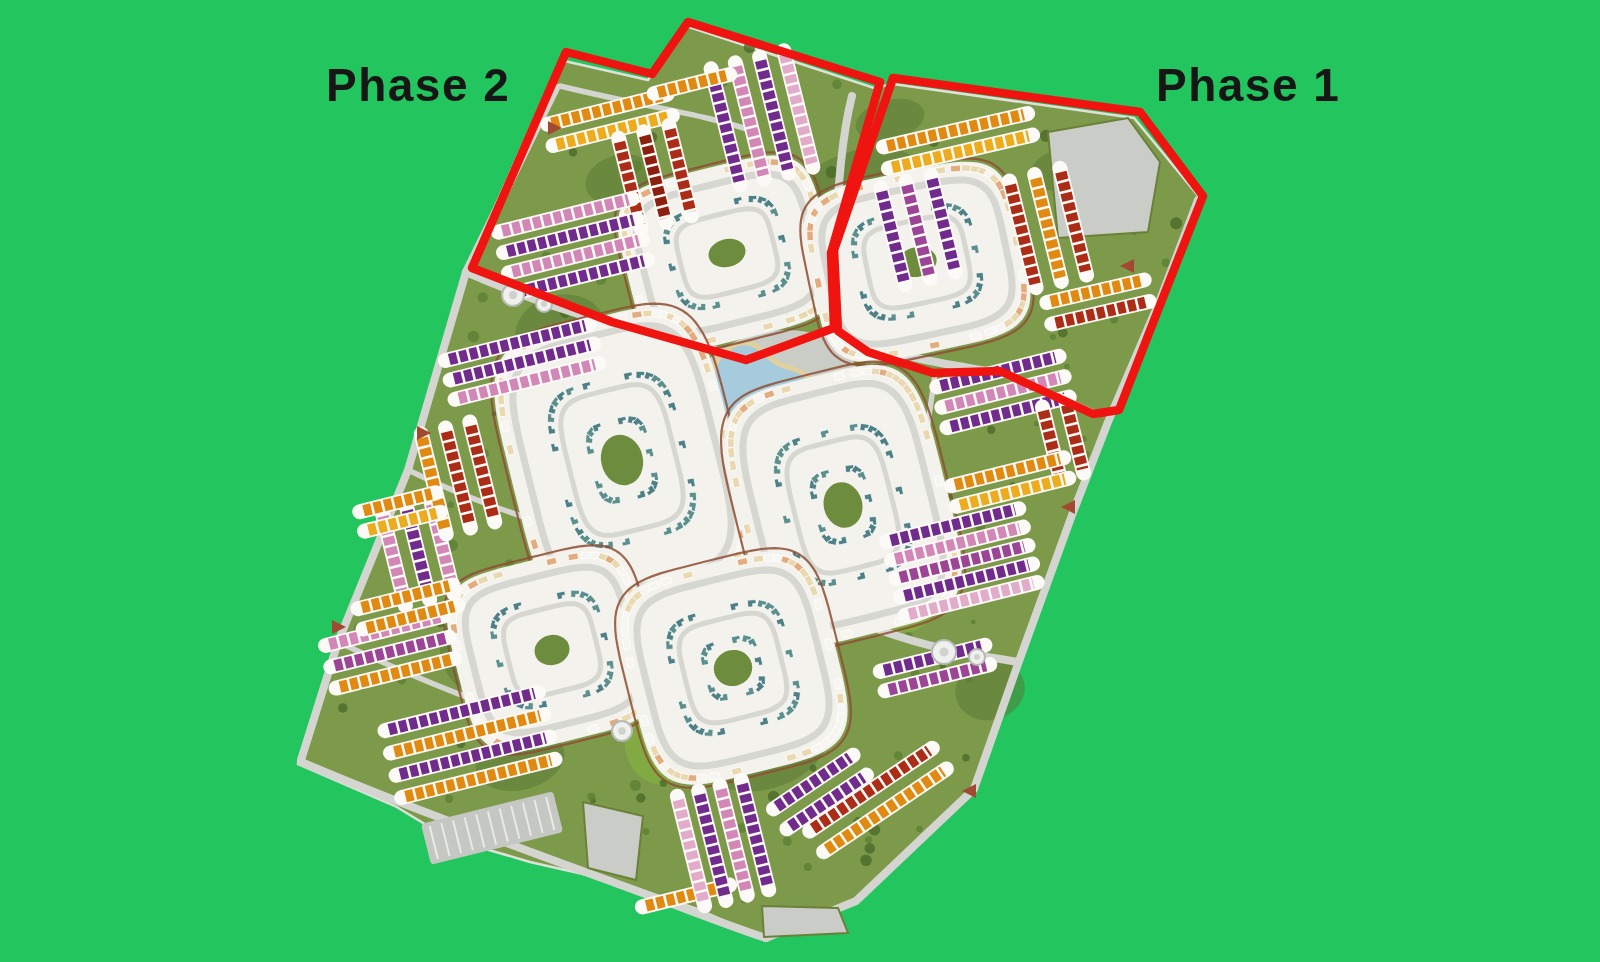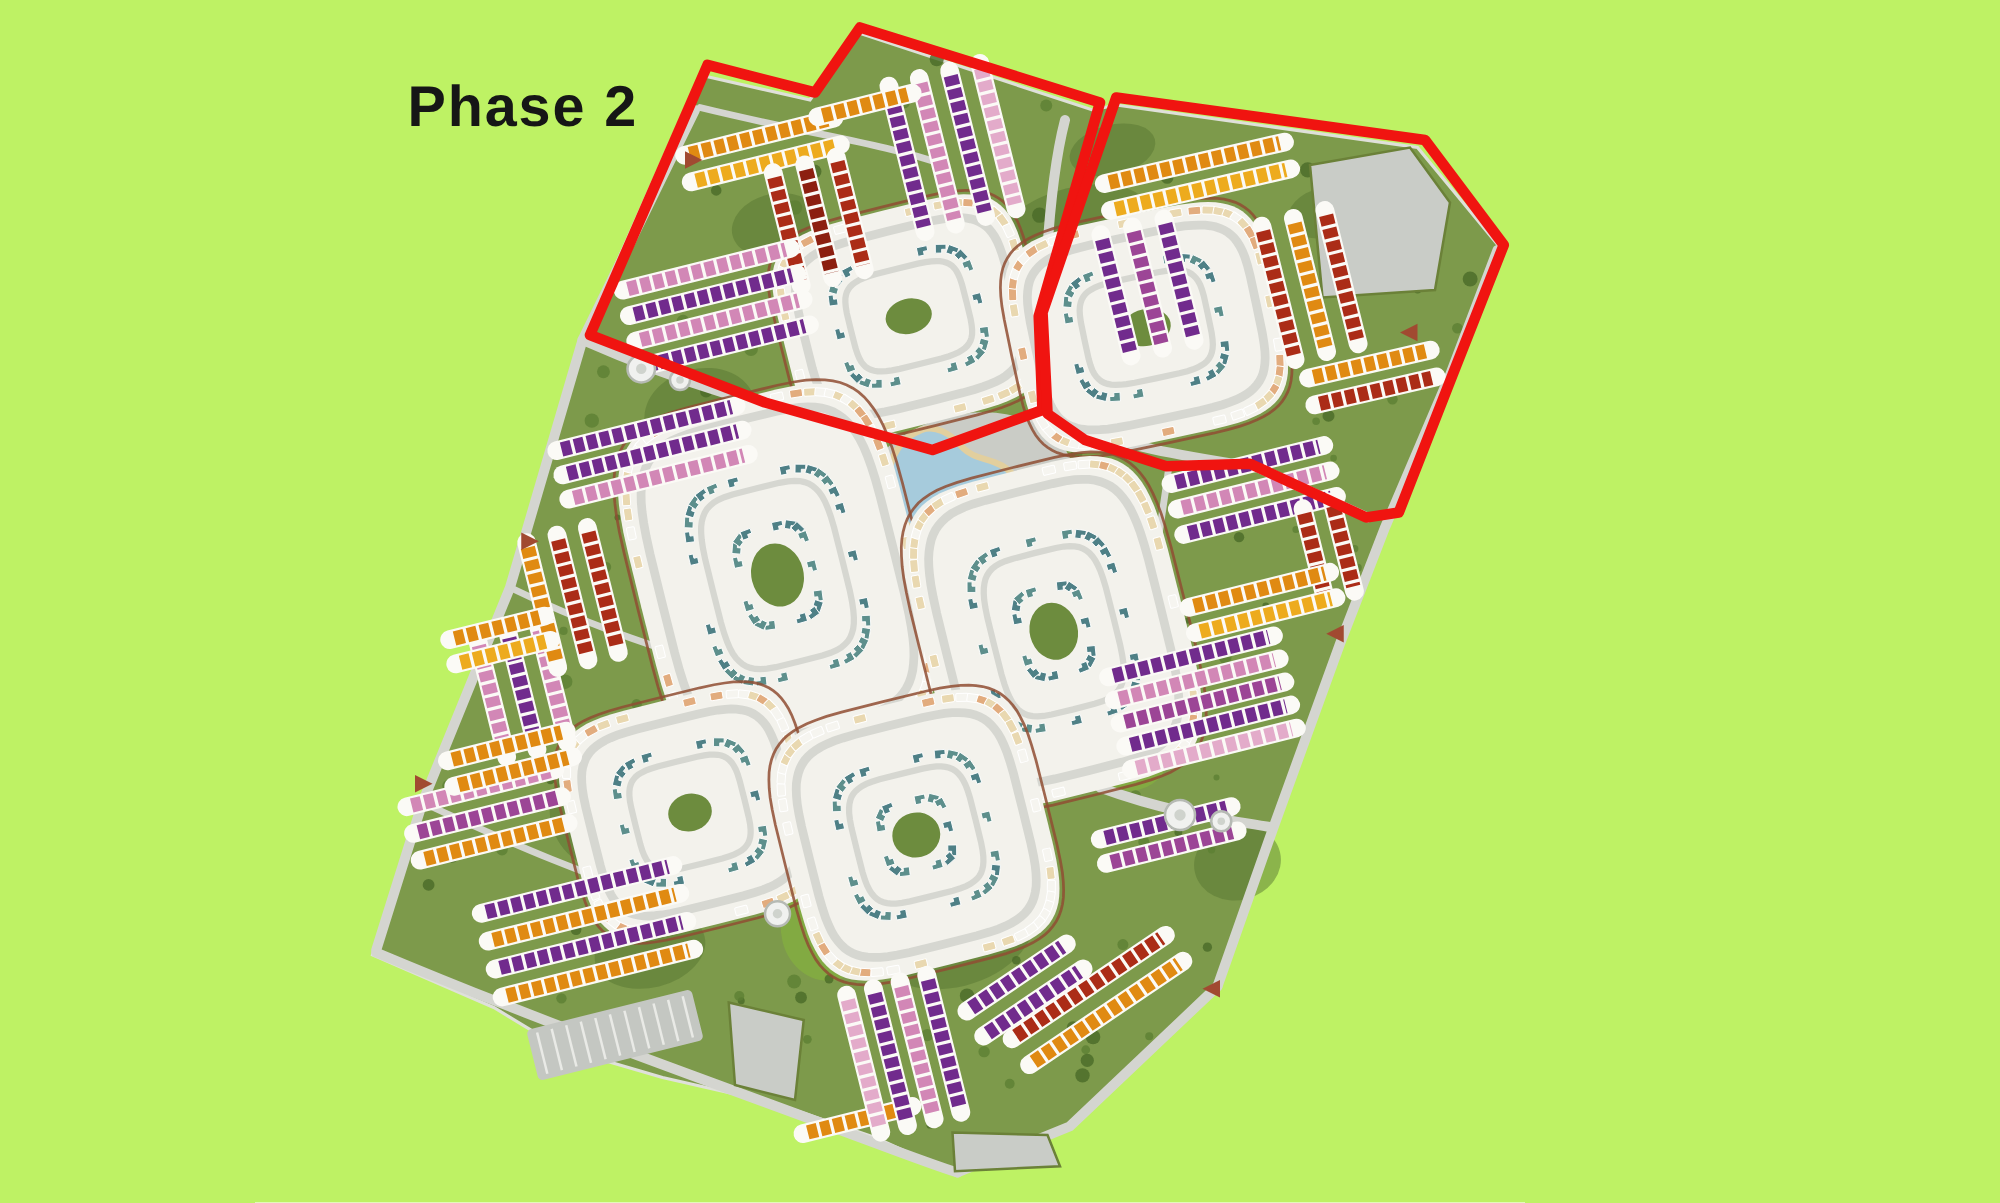--- a/index.html
+++ b/index.html
@@ -1,17 +1,17 @@
 <!DOCTYPE html>
 <html><head>
 <meta charset="utf-8">
 <style>
   html,body{margin:0;padding:0;background:#ffffff;}
   .stage{
-    position:relative;width:1600px;height:962px;overflow:hidden;background:#bef264;
+    position:relative;width:1600px;height:962px;overflow:hidden;background:#22c55e;
     font-family:"Liberation Sans", sans-serif;
   }
   .stage svg{position:absolute;left:0;top:0;}
   .phase-label{
     position:absolute;font-size:46px;font-weight:700;color:#161616;
     letter-spacing:1.5px;white-space:nowrap;line-height:1;
   }
 </style>
 </head>
 <body>
@@ -994,13 +994,14 @@
         <path d="M0,-7L14,0L0,7Z" fill="#a14a31" transform="translate(1134 266) rotate(180)"></path>
         <path d="M0,-7L14,0L0,7Z" fill="#a14a31" transform="translate(1075 507) rotate(180)"></path>
         <path d="M0,-7L14,0L0,7Z" fill="#a14a31" transform="translate(976 791) rotate(180)"></path>
       </g>
       <g>
         <path d="M566,52 L652,74 L688,22 L880,82 L831,253 L834,328 L746,360 L612,322 L472,268 Z" fill="none" stroke="#f01410" stroke-width="8.5" stroke-linejoin="round"></path>
         <path d="M893,78 L1140,112 L1203,196 L1162,300 L1119,410 L1093,414 L1000,371 L933,373 L868,352 L838,331 L834,250 Z" fill="none" stroke="#f01410" stroke-width="8.5" stroke-linejoin="round"></path>
       </g>
     </svg>
   <div id="label-phase2" class="phase-label" style="left: 326px; top: 62px;">Phase 2</div>
+  <div id="label-phase1" class="phase-label" style="left: 1156px; top: 62px;">Phase 1</div>
 </div>
 
 </body></html>

